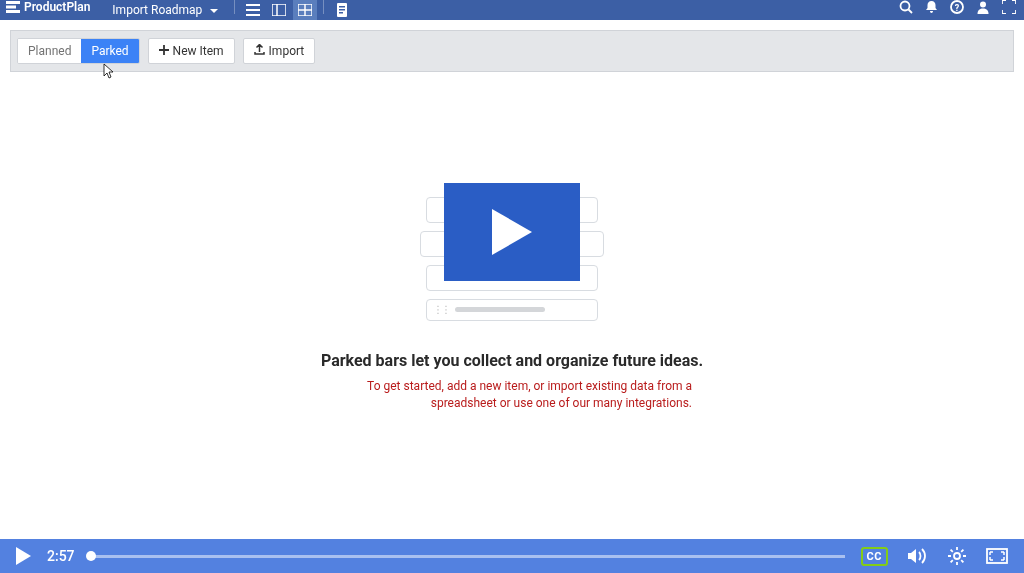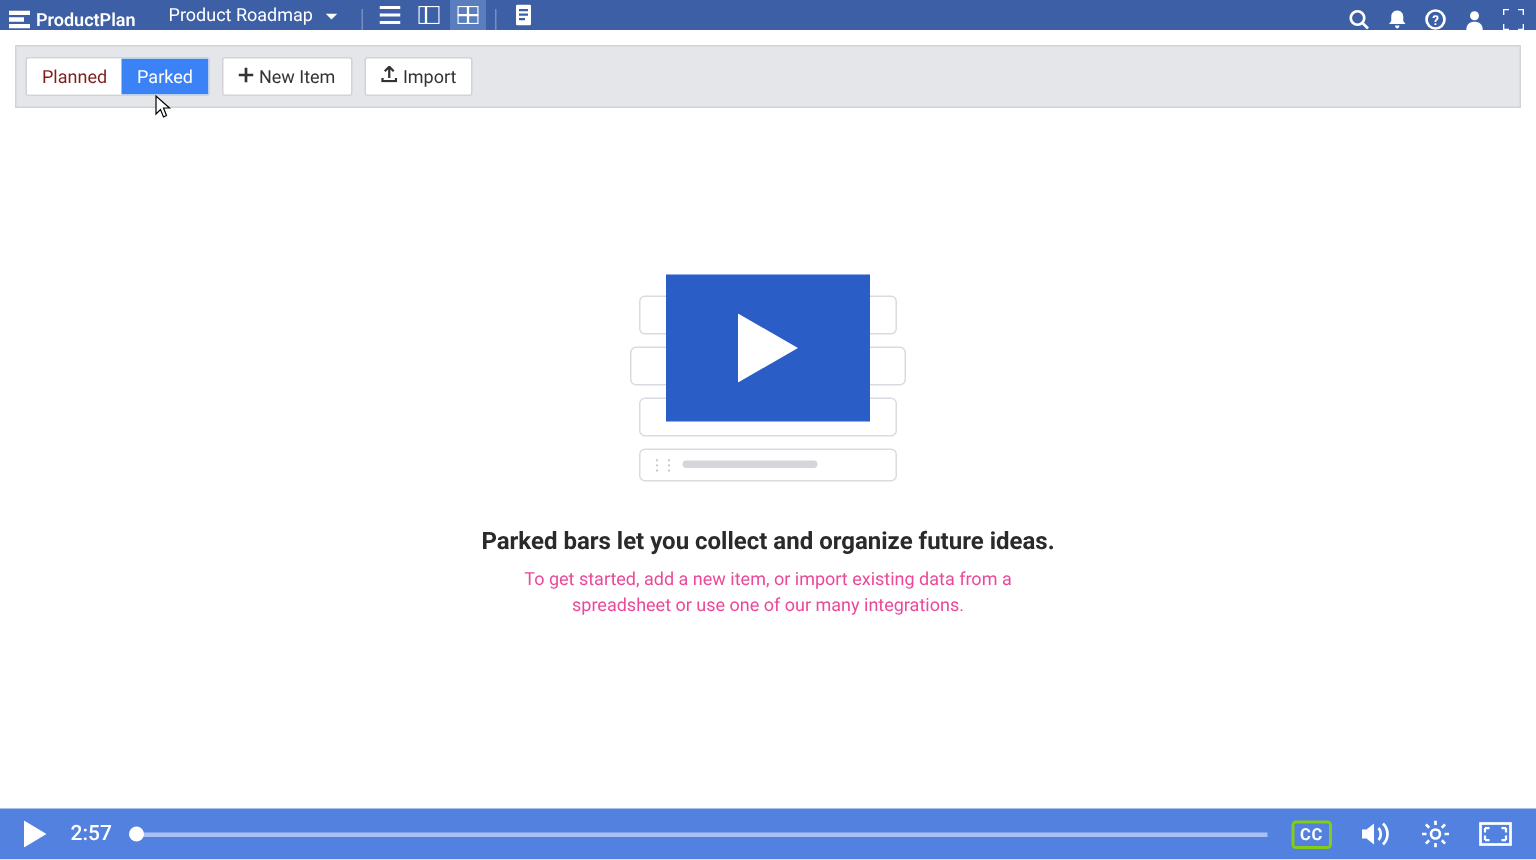--- a/index.html
+++ b/index.html
@@ -14,21 +14,21 @@
       height: 573px;
       overflow: hidden;
       position: relative;
     }
     
     
     .header {
       background: #3c5fa5;
       height: 20px;
       display: flex;
-      align-items: flex-end;
+      align-items: flex-start;
       color: #fff;
       padding: 0 6px;
       font-size: 12px;
     }
     .brand {
       display: flex;
       align-items: center;
       gap: 4px;
       font-weight: 600;
       padding-right: 12px;
@@ -100,21 +100,21 @@
       border: 1px solid #d0d3d8;
       border-radius: 2px;
       overflow: hidden;
       background: #fff;
     }
     .seg-btn {
       padding: 5px 10px;
       font-size: 12px;
       cursor: pointer;
       background: #fff;
-      color: #7f1d1d;
+      color: #737373;
     }
     .seg-btn.active {
       background: #3b82f6;
       color: #fff;
     }
     .toolbar-btn {
       display: flex;
       align-items: flex-start;
       gap: 4px;
       padding: 5px 10px;
@@ -197,22 +197,22 @@
     }
     .empty-title {
       font-size: 16px;
       font-weight: 700;
       color: #2a2a2a;
       margin-bottom: 8px;
       text-align: center;
     }
     .empty-sub {
       font-size: 12px;
-      color: #ec4899;
-      text-align: center;
+      color: #b91c1c;
+      text-align: right;
       max-width: 360px;
       line-height: 1.4;
     }
     
     
     .video-bar {
       position: absolute;
       bottom: 0;
       left: 0;
       right: 0;
@@ -277,21 +277,21 @@
     <span class="brand-icon">
       <svg width="14" height="12" viewBox="0 0 14 12">
           <rect x="0" y="0" width="14" height="3" fill="#fff"></rect>
           <rect x="0" y="4.5" width="10" height="3" fill="#fff"></rect>
           <rect x="0" y="9" width="14" height="3" fill="#fff"></rect>
         </svg>
     </span>
     <span>ProductPlan</span>
   </div>
   <div class="dropdown">
-    <span>Product Roadmap</span>
+    <span>Import Roadmap</span>
     <span>
       <svg width="8" height="5" viewBox="0 0 8 5">
           <path d="M0 0 L4 4 L8 0 Z" fill="#fff"></path>
         </svg>
     </span>
   </div>
   <div class="header-divider"></div>
   <div class="header-icons">
     <div class="header-icon-btn">
       <svg width="14" height="12" viewBox="0 0 14 12">

